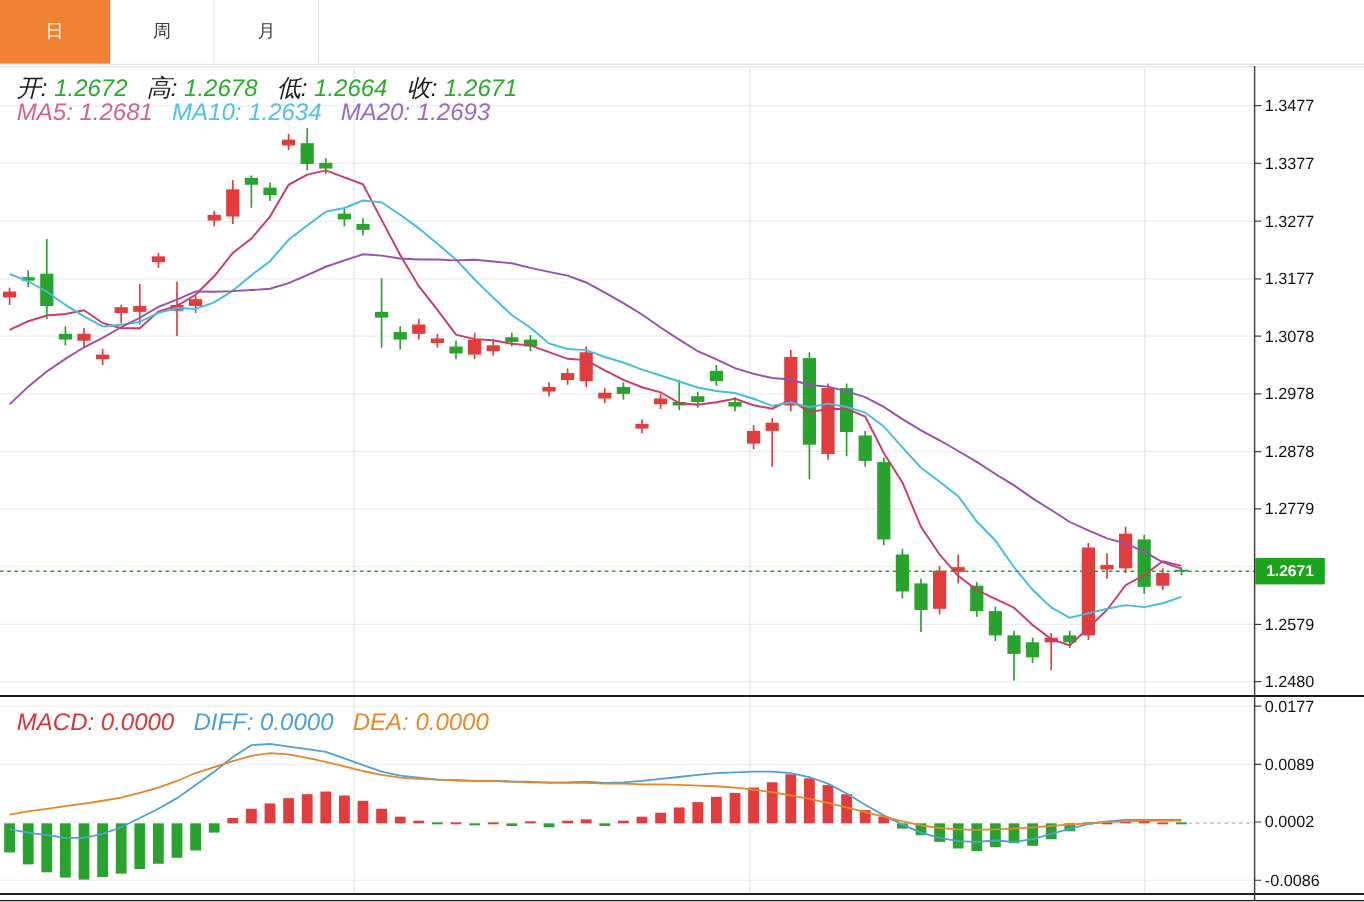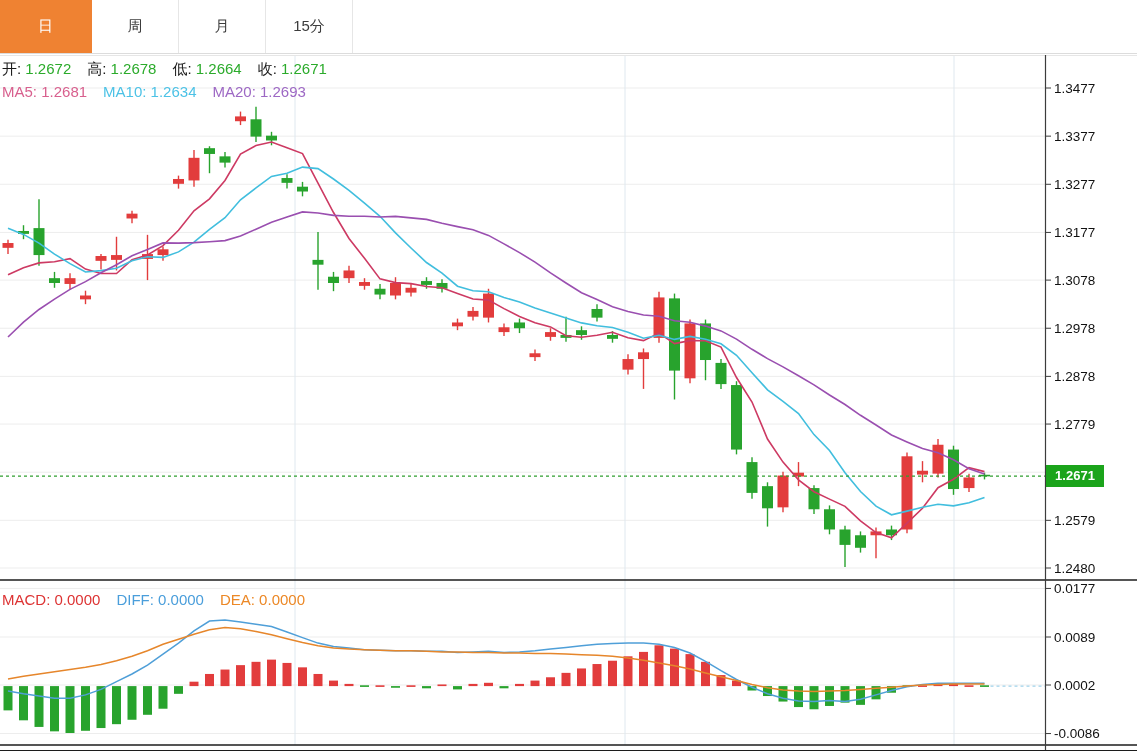--- a/index.html
+++ b/index.html
@@ -4,21 +4,21 @@
 <style>
   html,body{margin:0;padding:0;background:#fff;width:1137px;height:752px;overflow:hidden;
     font-family:"Liberation Sans","DejaVu Sans",sans-serif;}
   #app{position:relative;width:1137px;height:752px;background:#fff;}
   #chart-svg{position:absolute;left:0;top:0;z-index:1;}
   .tabbar{position:absolute;left:0;top:0;width:1137px;height:54px;display:flex;z-index:3;
     background:#fff;border-bottom:1px solid #dcdcdc;box-sizing:border-box;}
   .tab{width:87px;box-sizing:border-box;display:flex;align-items:center;justify-content:center;
     font-size:15px;color:#3c3c3c;border-right:1px solid #e6e6e6;cursor:pointer;background:#fff;}
   .tab.active{width:92px;background:#ef8232;color:#fff;border-right:1px solid #ef8232;}
-  .legend{position:absolute;left:2px;z-index:3;font-size:15px;white-space:nowrap;}
+  .legend{position:absolute;left:14px;z-index:3;font-size:20px;white-space:nowrap;font-style:italic;}
   .legend b{font-weight:normal;}
   .legend .item{margin-right:16px;}
   .price-badge{position:absolute;z-index:3;background:#1ba41b;color:#fff;font-size:13px;
     font-weight:bold;text-align:center;line-height:22px;width:58px;height:22px;left:1046px;}
 </style>
 </head>
 <body>
 
 <div id="app">
   <svg id="chart-svg" width="1137" height="752">
@@ -283,19 +283,18 @@
         <line x1="1045" y1="685" x2="1051" y2="685" stroke="#3c3c3c" stroke-width="1"></line>
         <text x="1054" y="689.5" font-size="13.5" fill="#111" font-family="&quot;Liberation Sans&quot;,sans-serif">0.0002</text>
         <line x1="1045" y1="733.551724137931" x2="1051" y2="733.551724137931" stroke="#3c3c3c" stroke-width="1"></line>
         <text x="1054" y="738.051724137931" font-size="13.5" fill="#111" font-family="&quot;Liberation Sans&quot;,sans-serif">-0.0086</text>
       </g>
     </svg>
   <div class="tabbar">
       <div class="tab active">日</div>
       <div class="tab">周</div>
       <div class="tab">月</div>
-      <div class="tab">15分</div>
     </div>
   <div class="legend" id="ohlc-legend" style="top:60px"><span class="item"><b style="color: rgb(26, 26, 26);">开:</b><b style="color: rgb(43, 171, 43);"> 1.2672</b></span><span class="item"><b style="color: rgb(26, 26, 26);">高:</b><b style="color: rgb(43, 171, 43);"> 1.2678</b></span><span class="item"><b style="color: rgb(26, 26, 26);">低:</b><b style="color: rgb(43, 171, 43);"> 1.2664</b></span><span class="item"><b style="color: rgb(26, 26, 26);">收:</b><b style="color: rgb(43, 171, 43);"> 1.2671</b></span></div>
   <div class="legend" id="ma-legend" style="top:83px"><span class="item"><b style="color: rgb(216, 96, 142);">MA5:</b><b style="color: rgb(216, 96, 142);"> 1.2681</b></span><span class="item"><b style="color: rgb(76, 194, 230);">MA10:</b><b style="color: rgb(76, 194, 230);"> 1.2634</b></span><span class="item"><b style="color: rgb(157, 104, 196);">MA20:</b><b style="color: rgb(157, 104, 196);"> 1.2693</b></span></div>
   <div class="legend" id="macd-legend" style="top:591px"><span class="item"><b style="color: rgb(221, 51, 51);">MACD:</b><b style="color: rgb(221, 51, 51);"> 0.0000</b></span><span class="item"><b style="color: rgb(74, 158, 219);">DIFF:</b><b style="color: rgb(74, 158, 219);"> 0.0000</b></span><span class="item"><b style="color: rgb(236, 136, 38);">DEA:</b><b style="color: rgb(236, 136, 38);"> 0.0000</b></span></div>
   <div class="price-badge" style="top: 465px; background: rgb(27, 164, 27); color: rgb(255, 255, 255);">1.2671</div>
 </div>
 
 </body></html>

